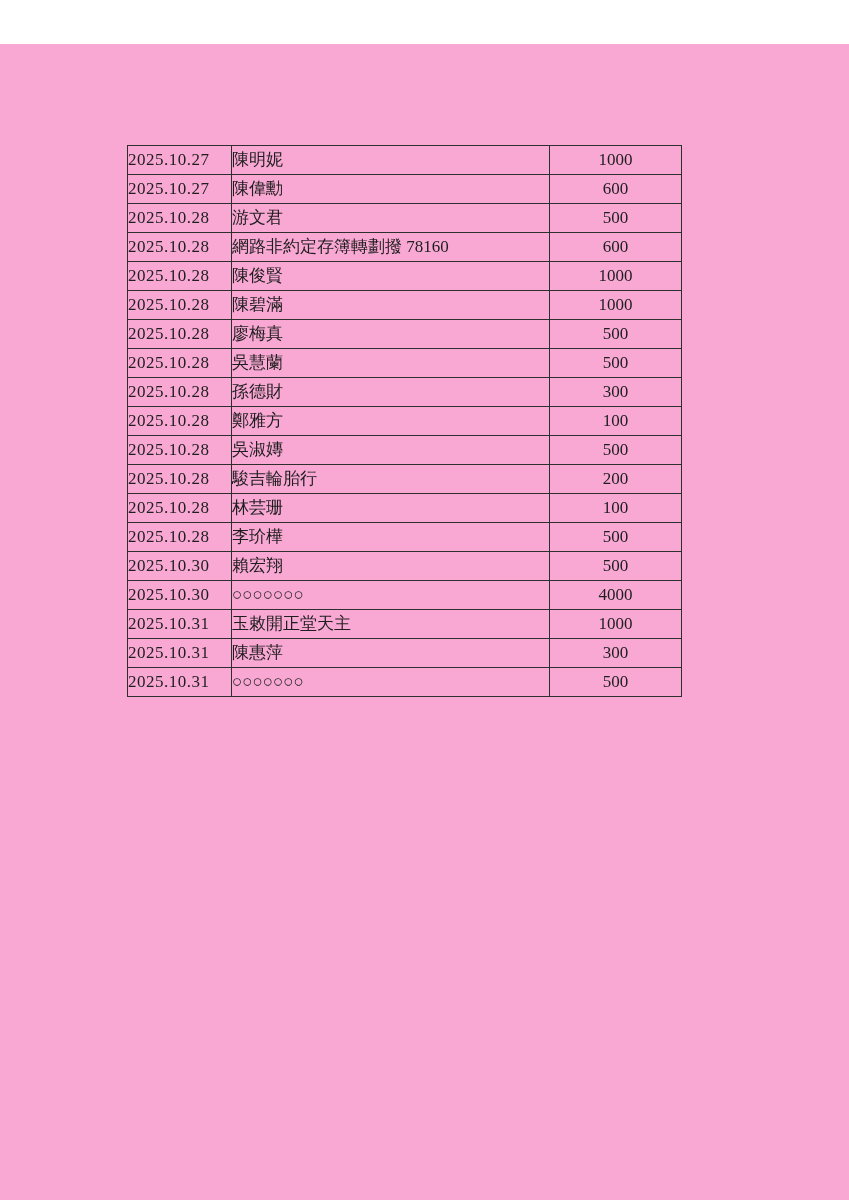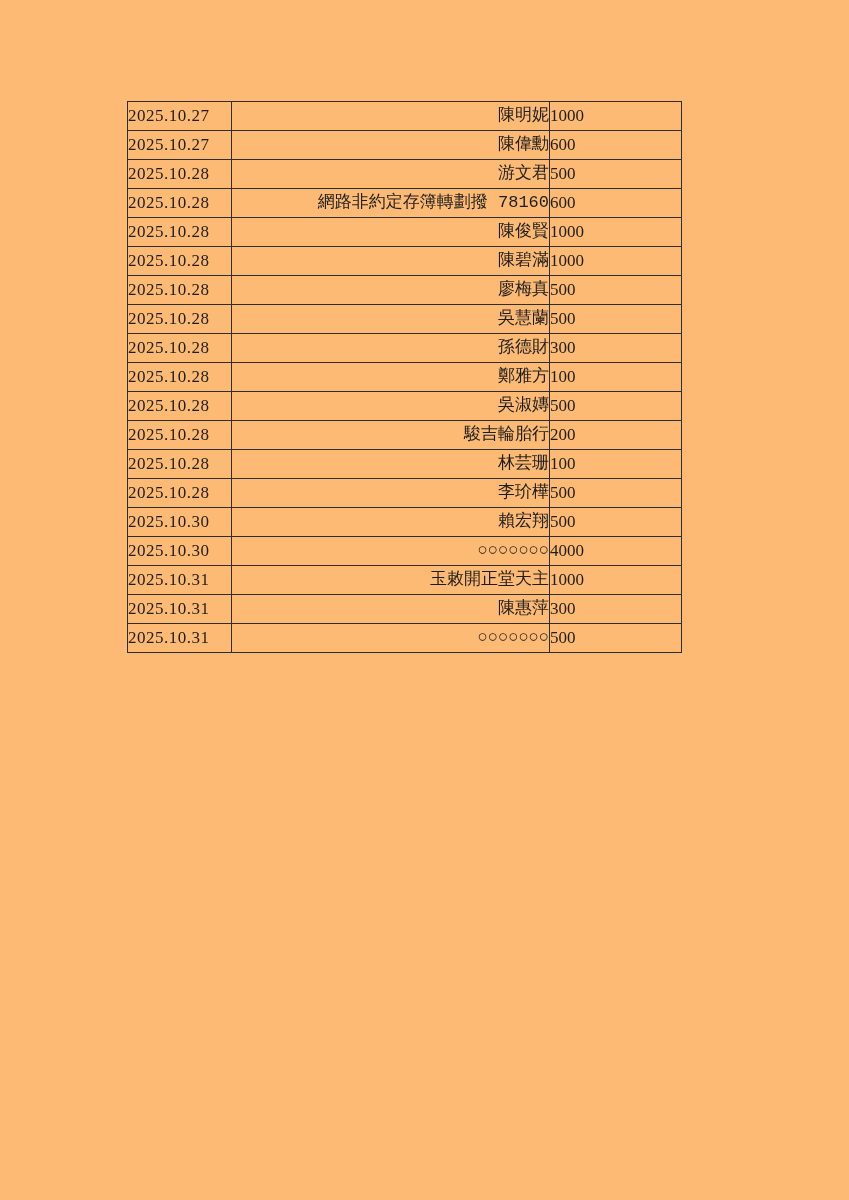--- a/index.html
+++ b/index.html
@@ -10,21 +10,22 @@
   body {
     width: 849px;
     height: 1200px;
     position: relative;
     font-family: "Liberation Serif", "DejaVu Serif", serif;
     color: #1e1e1e;
   }
   .page {
     position: absolute;
     inset: 0;
-    background: #fdba74;
+    background: #f9a8d4;
+    margin-top: 44px;
   }
   table.ledger {
     position: absolute;
     left: 127px;
     top: 101px;
     width: 551px;
     border-collapse: collapse;
     table-layout: fixed;
   }
   table.ledger td {
@@ -39,27 +40,26 @@
   }
   td.col-date {
     width: 103px;
     padding-left: 4px;
     letter-spacing: 0.5px;
     font-family: "Liberation Serif", "DejaVu Serif", serif;
   }
   td.col-name {
     width: 317px;
     padding-left: 7px;
-    font-family: Liberation Mono, monospace;
-    text-align: right;
+    font-family: Liberation Serif, serif;
   }
   td.col-amount {
     width: 131px;
     padding-right: 5px;
-    text-align: left;
+    text-align: center;
     font-family: "Liberation Serif", "DejaVu Serif", serif;
   }
 </style>
 </head>
 <body>
 
 <div class="page">
   <table class="ledger">
     <tbody>
       <tr>

